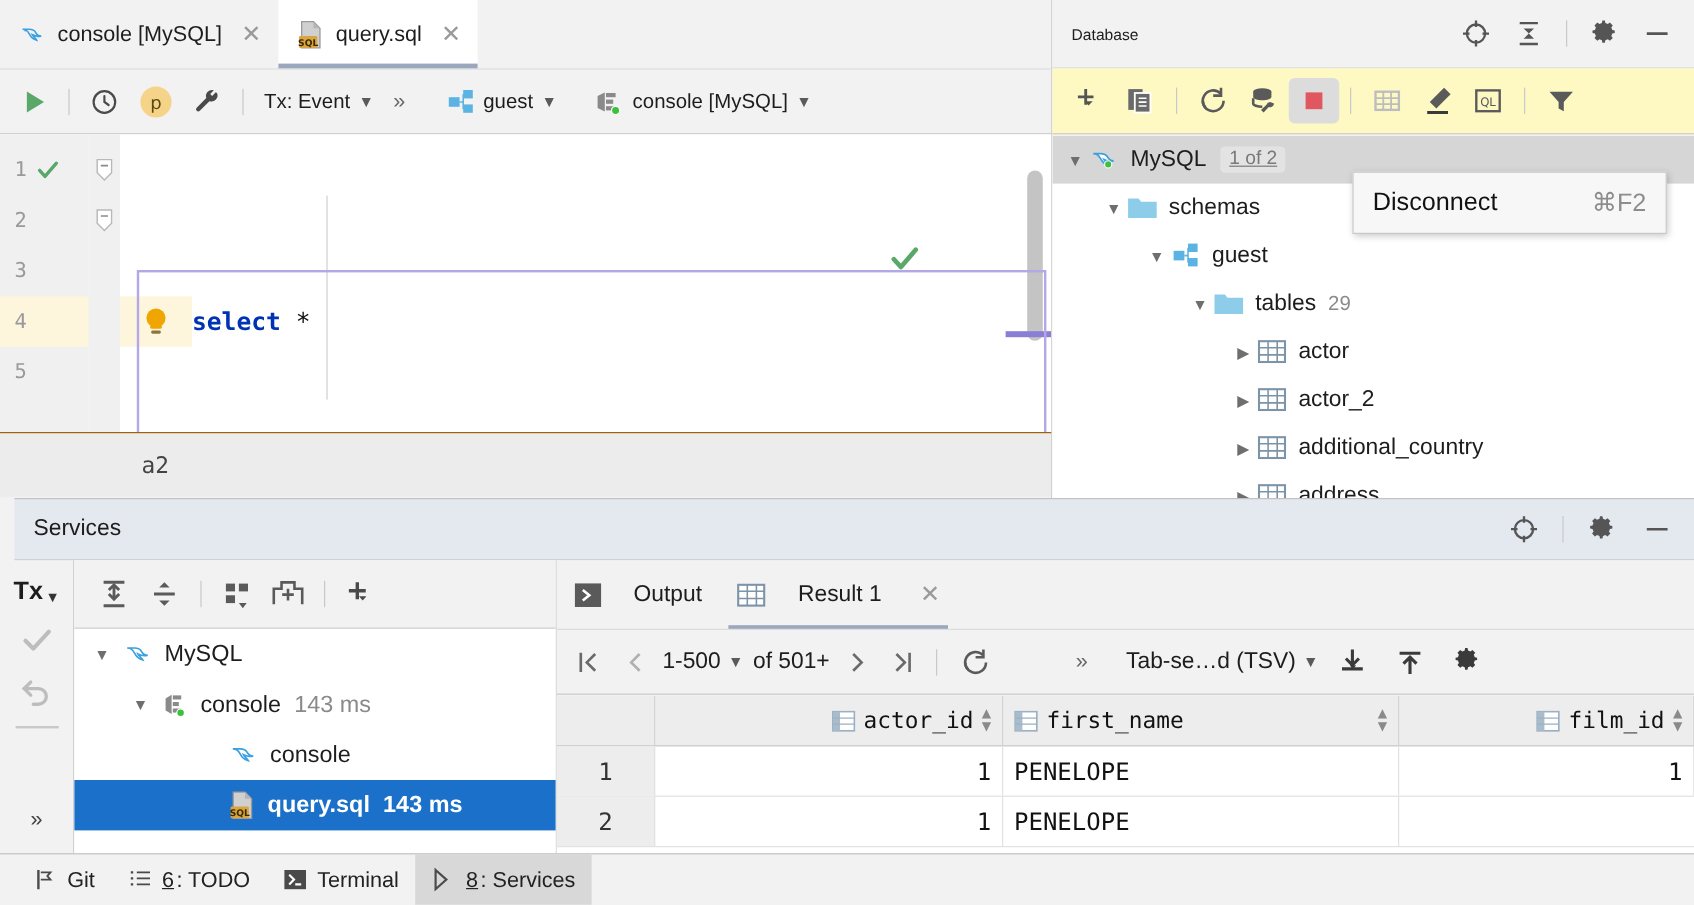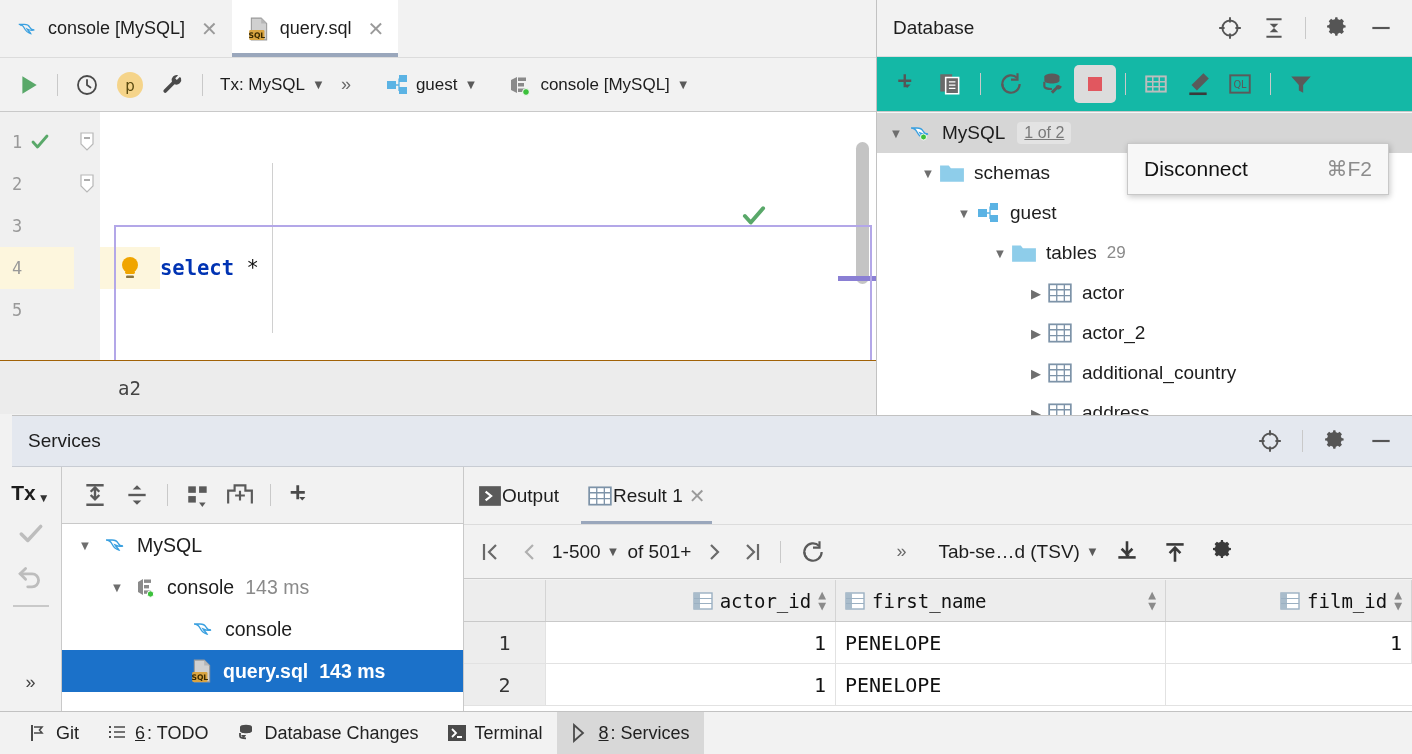--- a/index.html
+++ b/index.html
@@ -82,24 +82,24 @@
     display: flex; align-items: center; padding-left: 118px;
     font-family: "DejaVu Sans Mono", monospace; font-size: 19px; color: #444;
   }
 
   
   .db-panel { position: absolute; left: 877px; top: 0; width: 535px; height: 415px; background: #f7f7f7; }
   .db-head {
     height: 57px; display: flex; align-items: center; padding: 0 14px 0 16px;
     background: #f2f2f2; border-bottom: 1px solid #dcdcdc;
   }
-  .db-title { font-size: 19px; flex: 1; }
+  .db-title { font-size: 13px; flex: 1; }
   .db-toolbar {
     height: 55px; display: flex; align-items: center; padding: 0 10px;
-    background: #14b8a6; border-bottom: 1px solid #c9c9c9;
+    background: #fef9c3; border-bottom: 1px solid #c9c9c9;
   }
   .tbtn { width: 42px; height: 38px; display: flex; align-items: center; justify-content: center; }
   .tbtn.active { background: #dcdcdc; border-radius: 5px; }
   .db-tree { position: absolute; left: 0; top: 113px; right: 0; bottom: 0; background: #fff; overflow: hidden; }
   .tnode { height: 40px; display: flex; align-items: center; font-size: 19px; color: #1d1d1d; }
   .tnode.sel { background: #d6d6d6; }
   .tri { width: 22px; text-align: center; color: #6e6e6e; font-size: 13px; flex: 0 0 22px; }
   .tcount { color: #8a8a8a; font-size: 17px; margin-left: 10px; }
   .badge { background: #e3e3e3; border-radius: 4px; padding: 2px 7px; color: #7a7a7a; font-size: 16px; margin-left: 12px; text-decoration: underline; }
   .tooltip {
@@ -131,21 +131,21 @@
   }
   .svc-tree { position: absolute; top: 57px; left: 0; right: 0; bottom: 0; background: #fff; }
   .snode { height: 42px; display: flex; align-items: center; font-size: 19.5px; }
   .snode.sel { background: #1b71c9; color: #fff; font-weight: bold; }
   .sms { color: #8a8a8a; margin-left: 11px; }
   .snode.sel .sms { color: #fff; }
 
   .svc-right { flex: 1; background: #f2f2f2; position: relative; }
   .res-tabs { height: 57px; display: flex; align-items: flex-end; background: #f2f2f2; }
   .res-tab {
-    height: 57px; display: flex; align-items: center; gap: 0; padding: 0 14px;
+    height: 57px; display: flex; align-items: center; gap: 26px; padding: 0 14px;
     font-size: 19px; position: relative;
   }
   .res-tab.active::after {
     content: ""; position: absolute; left: 8px; right: 8px; bottom: 0; height: 3px; background: #9aa7bc;
   }
   .res-toolbar {
     height: 55px; display: flex; align-items: center; padding: 0 8px;
     background: #f2f2f2; border-top: 1px solid #dcdcdc; border-bottom: 1px solid #c9c9c9;
   }
   .nav-btn { width: 38px; height: 36px; display: flex; align-items: center; justify-content: center;
@@ -233,21 +233,21 @@
             <text x="15" y="21" font-size="15" font-family="DejaVu Sans, sans-serif" text-anchor="middle" fill="#5a4a10">p</text>
           </svg>
       </div>
       <div class="tb-item">
         <svg width="24" height="24" viewBox="0 0 24 24">
             <path d="M20 5a5 5 0 01-6.5 6.3L5.5 19.3a1.8 1.8 0 01-2.6-2.6l8-8A5 5 0 0117.2 2.3l-3 3 1.6 1.6 3-3A5 5 0 0120 5z" fill="#4a4a4a"></path>
           </svg>
       </div>
       <div class="sep"></div>
       <div class="tb-item">
-        <span>Tx: MySQL</span>
+        <span>Tx: Event</span>
         <span class="chev">▼</span>
       </div>
       <div class="tb-item">
         <span style="color:#6a6a6a;font-size:18px;">»</span>
       </div>
       <div class="tb-item" style="margin-left:18px;">
         <span class="icon">
           <svg width="24" height="22" viewBox="0 0 24 22">
               <rect x="2" y="7" width="9" height="8" fill="#5bb3e4"></rect>
               <rect x="14" y="1" width="8" height="7" fill="#5bb3e4"></rect>
@@ -833,31 +833,20 @@
             <path d="M2 4h2M2 9h2M2 14h2" stroke="#4a4a4a" stroke-width="2"></path>
             <path d="M7 4h11M7 9h11M7 14h11" stroke="#4a4a4a" stroke-width="1.6"></path>
           </svg>
       </span>
       <span class="u">6</span>
         <span style="margin-left:-6px;">: TODO</span>
     </div>
     <div class="sb-item">
       <span class="icon">
         <svg width="20" height="20" viewBox="0 0 20 20">
-            <ellipse cx="10" cy="4" rx="6" ry="2.3" fill="#4a4a4a"></ellipse>
-            <path d="M4 4v4c0 1.3 2.7 2.3 6 2.3s6-1 6-2.3V4" fill="#4a4a4a"></path>
-            <path d="M4 10v3c0 1.3 2.7 2.3 6 2.3" fill="none" stroke="#4a4a4a" stroke-width="1.8"></path>
-            <path d="M13 13l3 4 3-4z" fill="#4a4a4a" transform="translate(-6,1) scale(.85)"></path>
-          </svg>
-      </span>
-      <span>Database Changes</span>
-    </div>
-    <div class="sb-item">
-      <span class="icon">
-        <svg width="20" height="20" viewBox="0 0 20 20">
             <rect x="1" y="2" width="18" height="16" fill="#4a4a4a"></rect>
             <path d="M5 6l4 4-4 4M10 14h5" fill="none" stroke="#fff" stroke-width="1.8"></path>
           </svg>
       </span>
       <span>Terminal</span>
     </div>
     <div class="sb-item active">
       <span class="icon">
         <svg width="20" height="20" viewBox="0 0 20 20">
             <path d="M3 2l9 8-9 8z" fill="none" stroke="#4a4a4a" stroke-width="1.8"></path>

